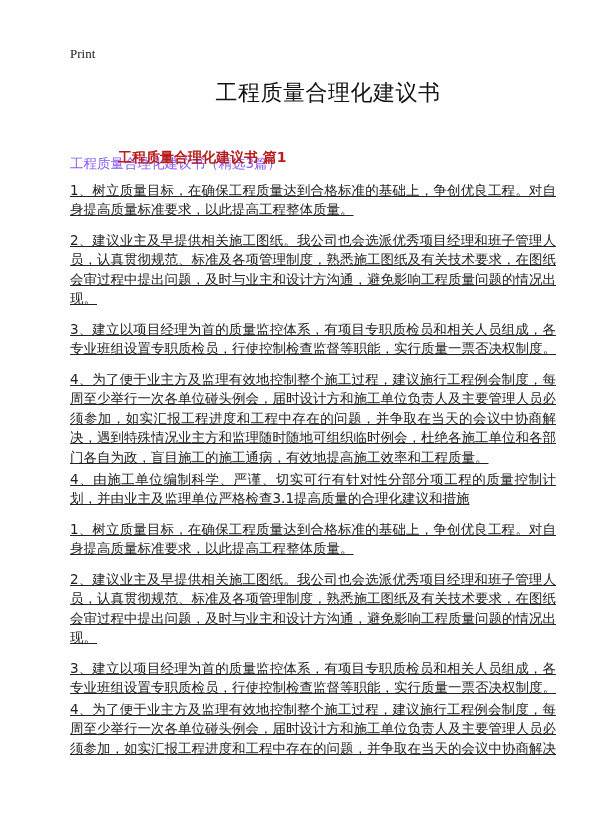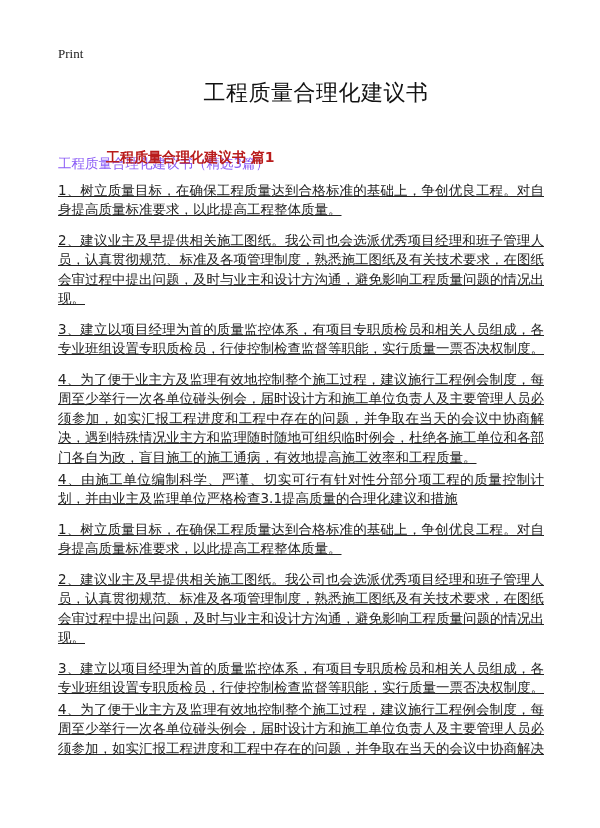--- a/index.html
+++ b/index.html
@@ -1,18 +1,18 @@
 <!DOCTYPE html>
 <html><head>
 <meta charset="utf-8">
 <style>
   html, body { margin:0; padding:0; background:#ffffff; }
   body { width:600px; height:828px; overflow:hidden; position:relative;
          font-family:"DejaVu Sans", "Liberation Sans", sans-serif; color:#1a1a1a; }
-  .page { position:absolute; left:4px; top:0; width:540px; height:828px; }
+  .page { position:absolute; left:16px; top:0; width:540px; height:828px; }
   .print { position:absolute; left:54px; top:46px; font-family:"Liberation Serif", serif; font-size:13px; color:#222; }
   .title { position:absolute; left:0; width:600px; top:78px; text-align:center; font-size:22px; color:#111; letter-spacing:0.5px;padding-left:12px; }
   .subtitle { position:absolute; left:54px; top:119px; font-size:13.5px; color:#8b5cf6;margin-top:36px; }
   .heading { position:absolute; left:54px; top:149px; font-size:14px; font-weight:bold; color:#b91c1c;margin-left:48px; }
   .para { position:absolute; left:54px; width:486px; font-size:13.5px; line-height:19.5px; color:#222; text-align:justify; word-break:break-all;text-decoration:underline; }
 </style>
 </head>
 <body>
 
 <div class="page">

